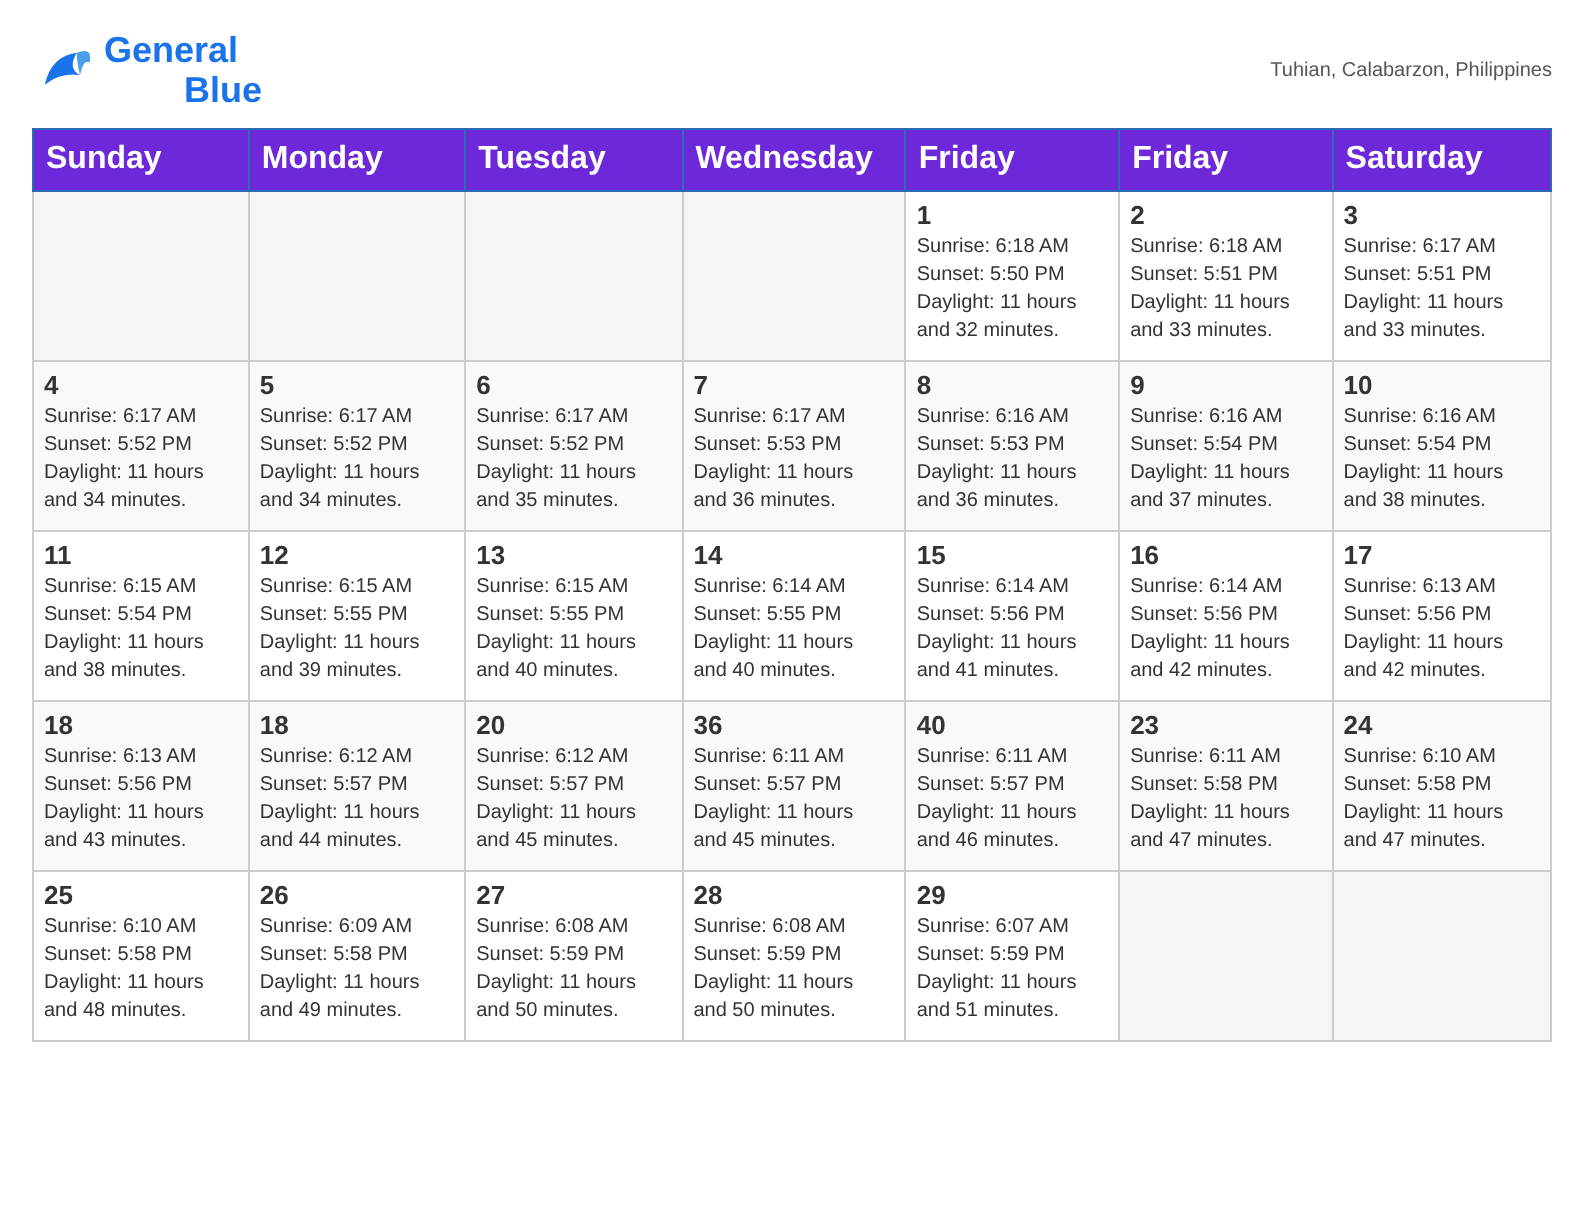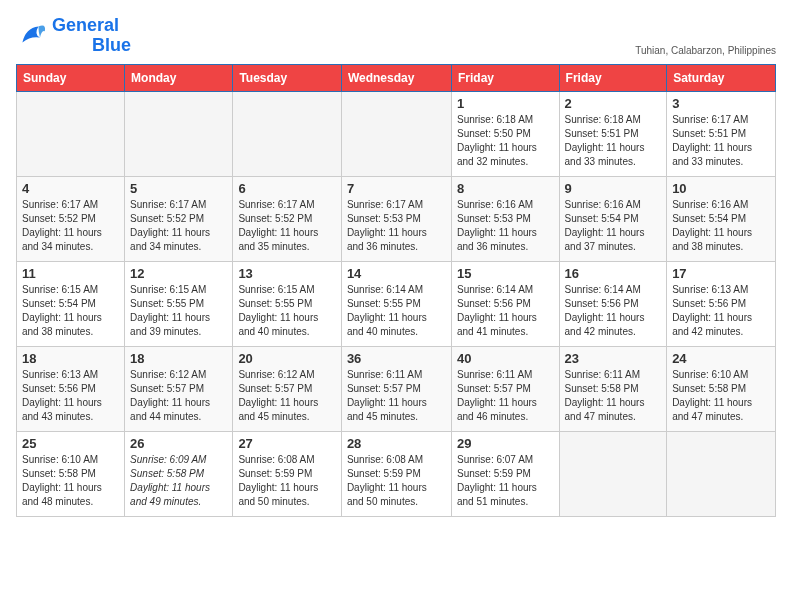--- a/index.html
+++ b/index.html
@@ -6,21 +6,21 @@
     body {
       font-family: Arial, sans-serif;
       background: #fff;
       width: 792px;
       min-height: 612px;
       padding: 16px;
     }
     .header {
       display: flex;
       justify-content: space-between;
-      align-items: flex-end;
+      align-items: center;
       margin-bottom: 8px;
     }
     .logo {
       display: flex;
       align-items: center;
       gap: 4px;
     }
     .logo-text {
       font-size: 18px;
       font-weight: bold;
@@ -46,25 +46,25 @@
     .location {
       font-size: 10px;
       color: #555;
     }
     table {
       width: 100%;
       border-collapse: collapse;
       font-size: 11px;
     }
     th {
-      background-color: #ef4444;
+      background-color: #6d28d9;
       color: #fff;
       text-align: left;
       padding: 6px 6px;
-      font-size: 12px;
+      font-size: 16px;
       font-weight: bold;
       border: 1px solid #2a6db5;
     }
     td {
       border: 1px solid #ccc;
       vertical-align: top;
       padding: 4px 5px;
       height: 85px;
       width: 113px;
       background: #fff;
@@ -303,21 +303,21 @@
       <tr>
         <td>
           <span class="day-num">25</span>
           <div class="cell-text" style="white-space: pre-line;">Sunrise: 6:10 AM
 Sunset: 5:58 PM
 Daylight: 11 hours
 and 48 minutes.</div>
         </td>
         <td>
           <span class="day-num">26</span>
-          <div class="cell-text" style="white-space: pre-line; font-style: italic;">Sunrise: 6:09 AM
+          <div class="cell-text" style="white-space: pre-line;">Sunrise: 6:09 AM
 Sunset: 5:58 PM
 Daylight: 11 hours
 and 49 minutes.</div>
         </td>
         <td>
           <span class="day-num">27</span>
           <div class="cell-text" style="white-space: pre-line;">Sunrise: 6:08 AM
 Sunset: 5:59 PM
 Daylight: 11 hours
 and 50 minutes.</div>

